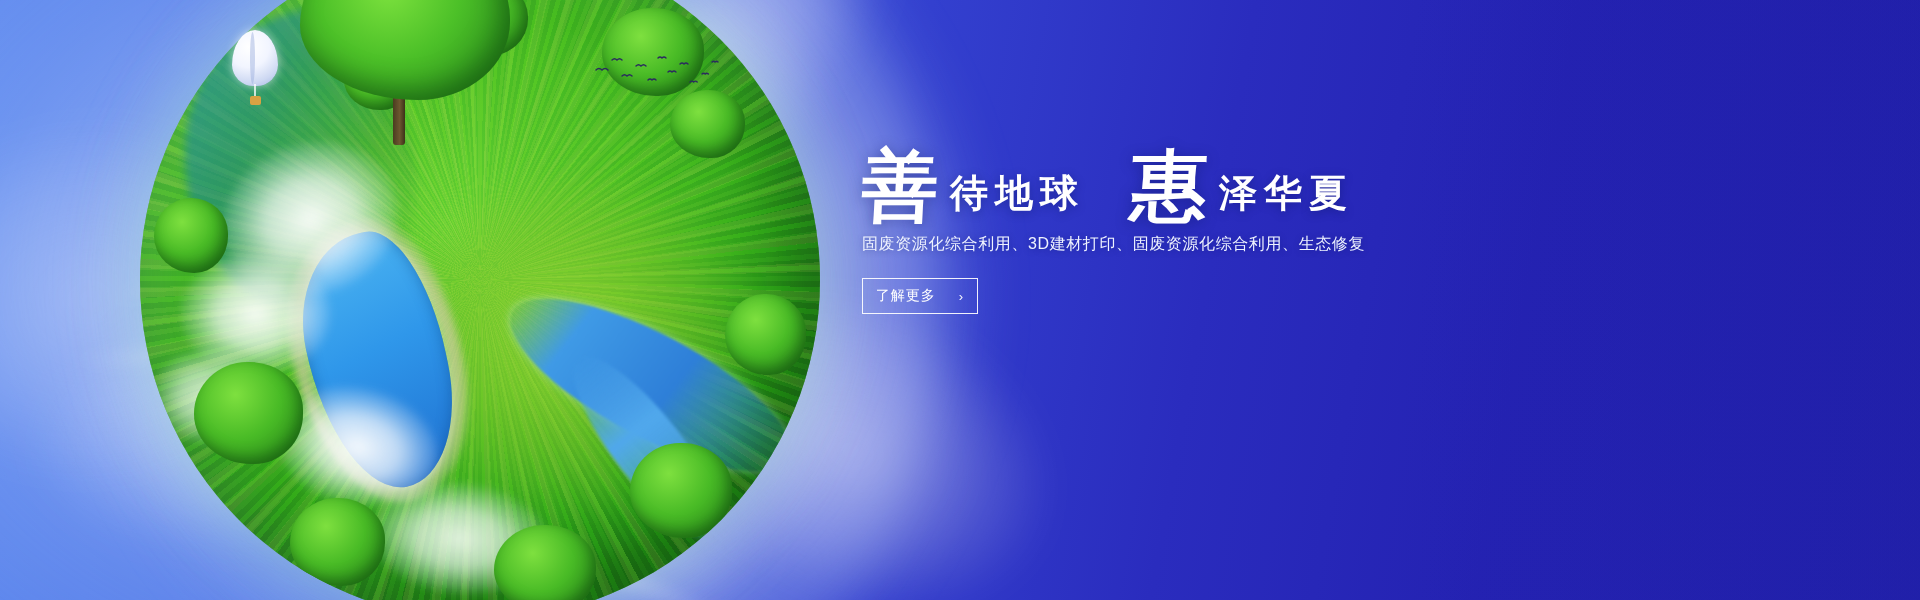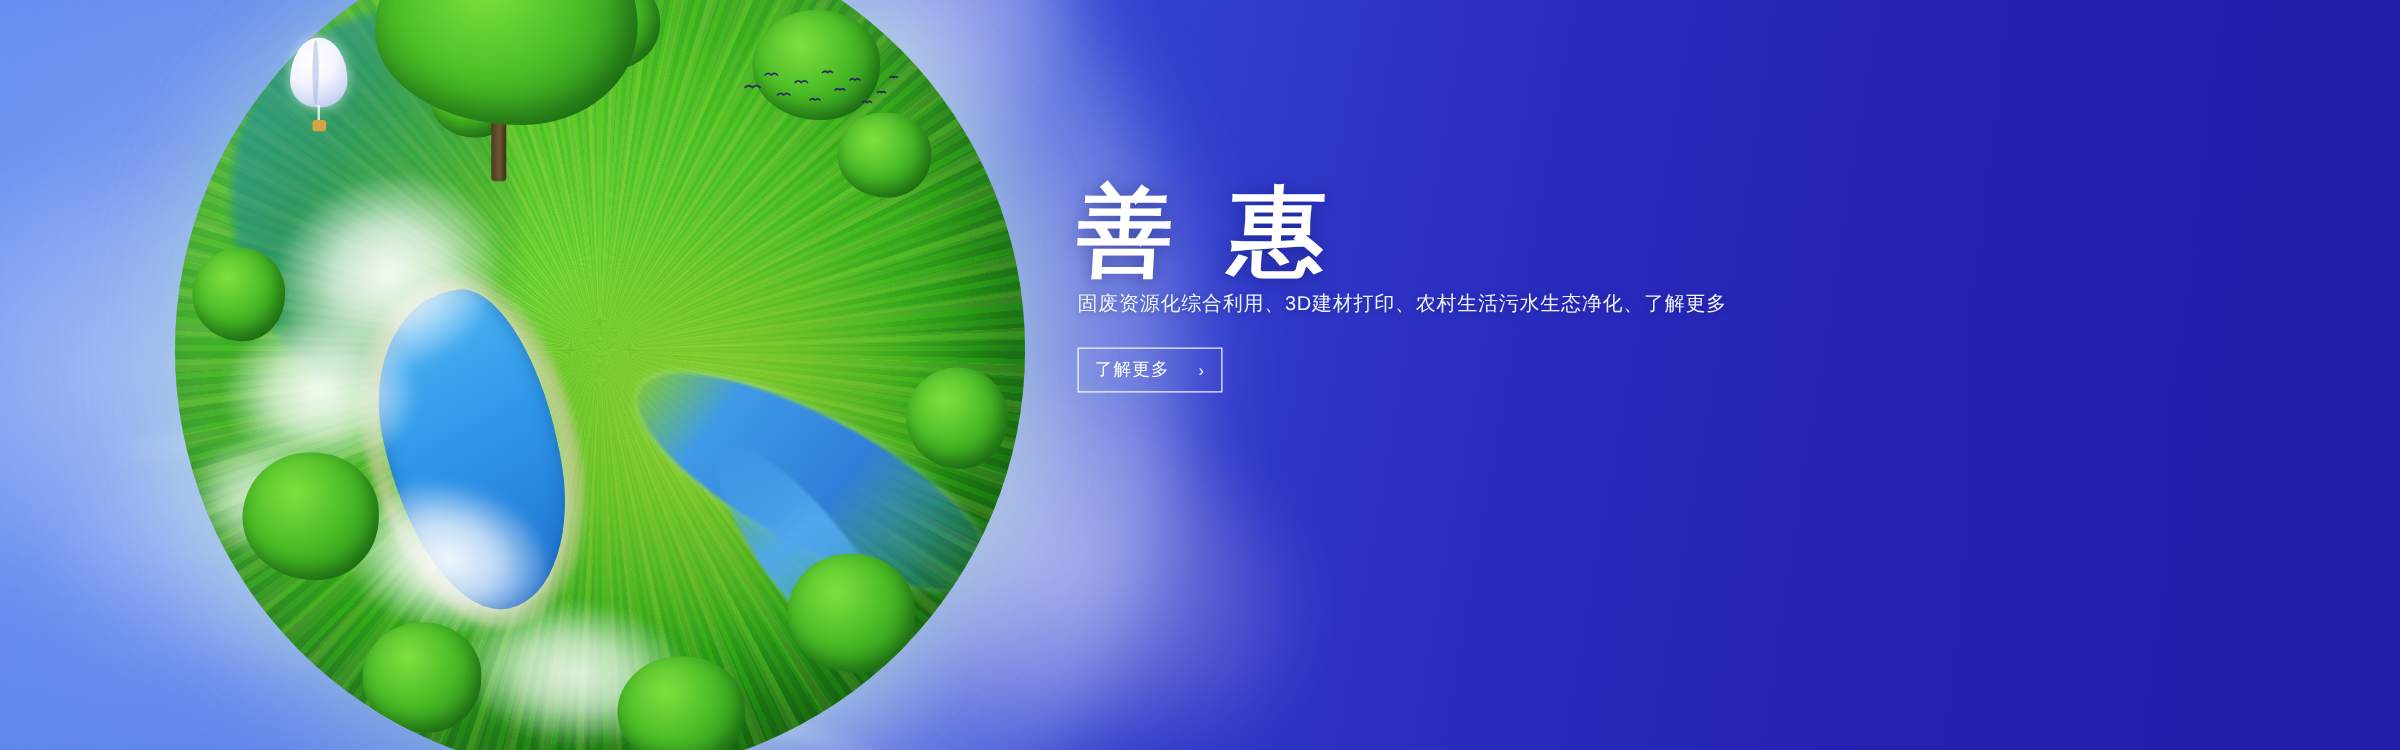--- a/index.html
+++ b/index.html
@@ -450,28 +450,30 @@
     </svg>
   </div>
 
   <div class="right-fade"></div>
 
   <div id="copy">
 
     <div id="headline">
       <span class="phrase">
         <span class="big-char">善</span>
+        <span class="small-chars">待地球</span>
       </span>
       <span class="phrase">
         <span class="big-char">惠</span>
+        <span class="small-chars">泽华夏</span>
       </span>
     </div>
 
 
-    <div id="description">固废资源化综合利用、3D建材打印、农村生活污水生态净化、了解更多</div>
+    <div id="description">固废资源化综合利用、3D建材打印、固废资源化综合利用、生态修复</div>
 
     <button id="cta">
       <span>了解更多</span>
       <span class="chev">›</span>
     </button>
 
   </div>
 </div>
 
 </body></html>

